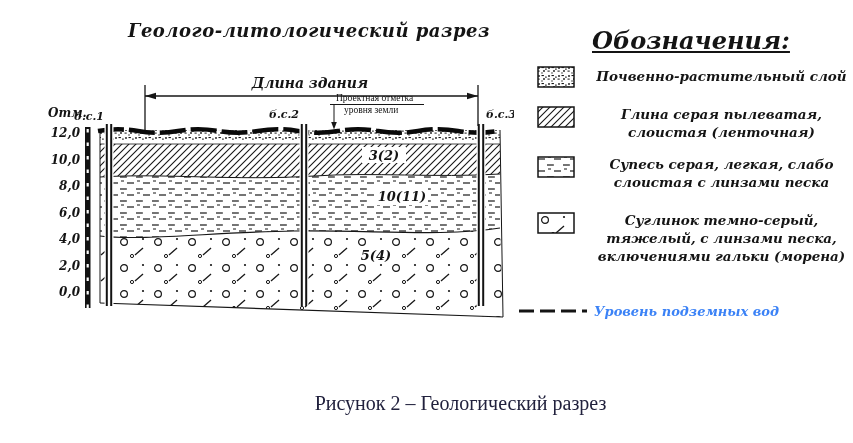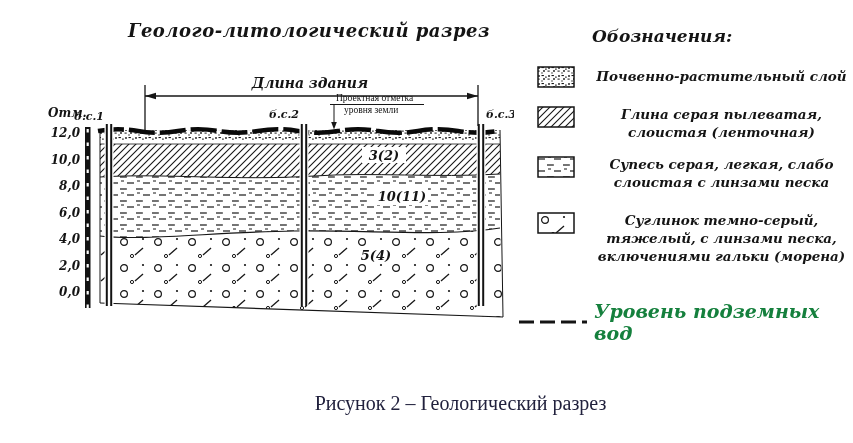--- a/index.html
+++ b/index.html
@@ -20,32 +20,32 @@
   .fs14 { font-size:14px; }
   .fs13 { font-size:13px; }
   .fs12 { font-size:12px; }
   .fs11 { font-size:11px; }
   .fs9  { font-size:9.5px; }
 
   
   .legend { position:absolute; left:505px; top:24px; width:348px; height:320px; }
   .legend-title {
     position:absolute; left:73px; top:2px;
-    font-size:17px; font-weight:bold; font-style:italic; color:#141414;
+    font-size:24px; font-weight:bold; font-style:italic; color:#141414;text-decoration:underline;
   }
   .legend-item { position:absolute; left:0; display:flex; align-items:flex-start; }
   .legend-item.center { align-items:center; }
   .legend-swatch { flex:0 0 auto; margin-left:18px; }
   .legend-water-svg { flex:0 0 auto; margin-left:0; }
   .legend-label {
     margin-left:19px; width:255px;
     font-size:13.5px; font-weight:bold; font-style:italic; line-height:1.32;
     color:#141414; white-space:pre-line;text-align:center;
   }
-  .legend-water-label { margin-left:5px; width:255px; font-size:19px; font-weight:bold; font-style:italic; color:#15803d; }
+  .legend-water-label { margin-left:5px; width:255px; font-size:13px; font-weight:bold; font-style:italic; color:#3b82f6; }
 
   .caption {
     position:absolute; left:0; top:392px; width:100%; text-align:center;
     font-family:"Liberation Serif", serif; font-size:20px; color:#21213d;padding-left:40px;
   }
 </style>
 </head>
 <body>
 
 <div class="figure">

